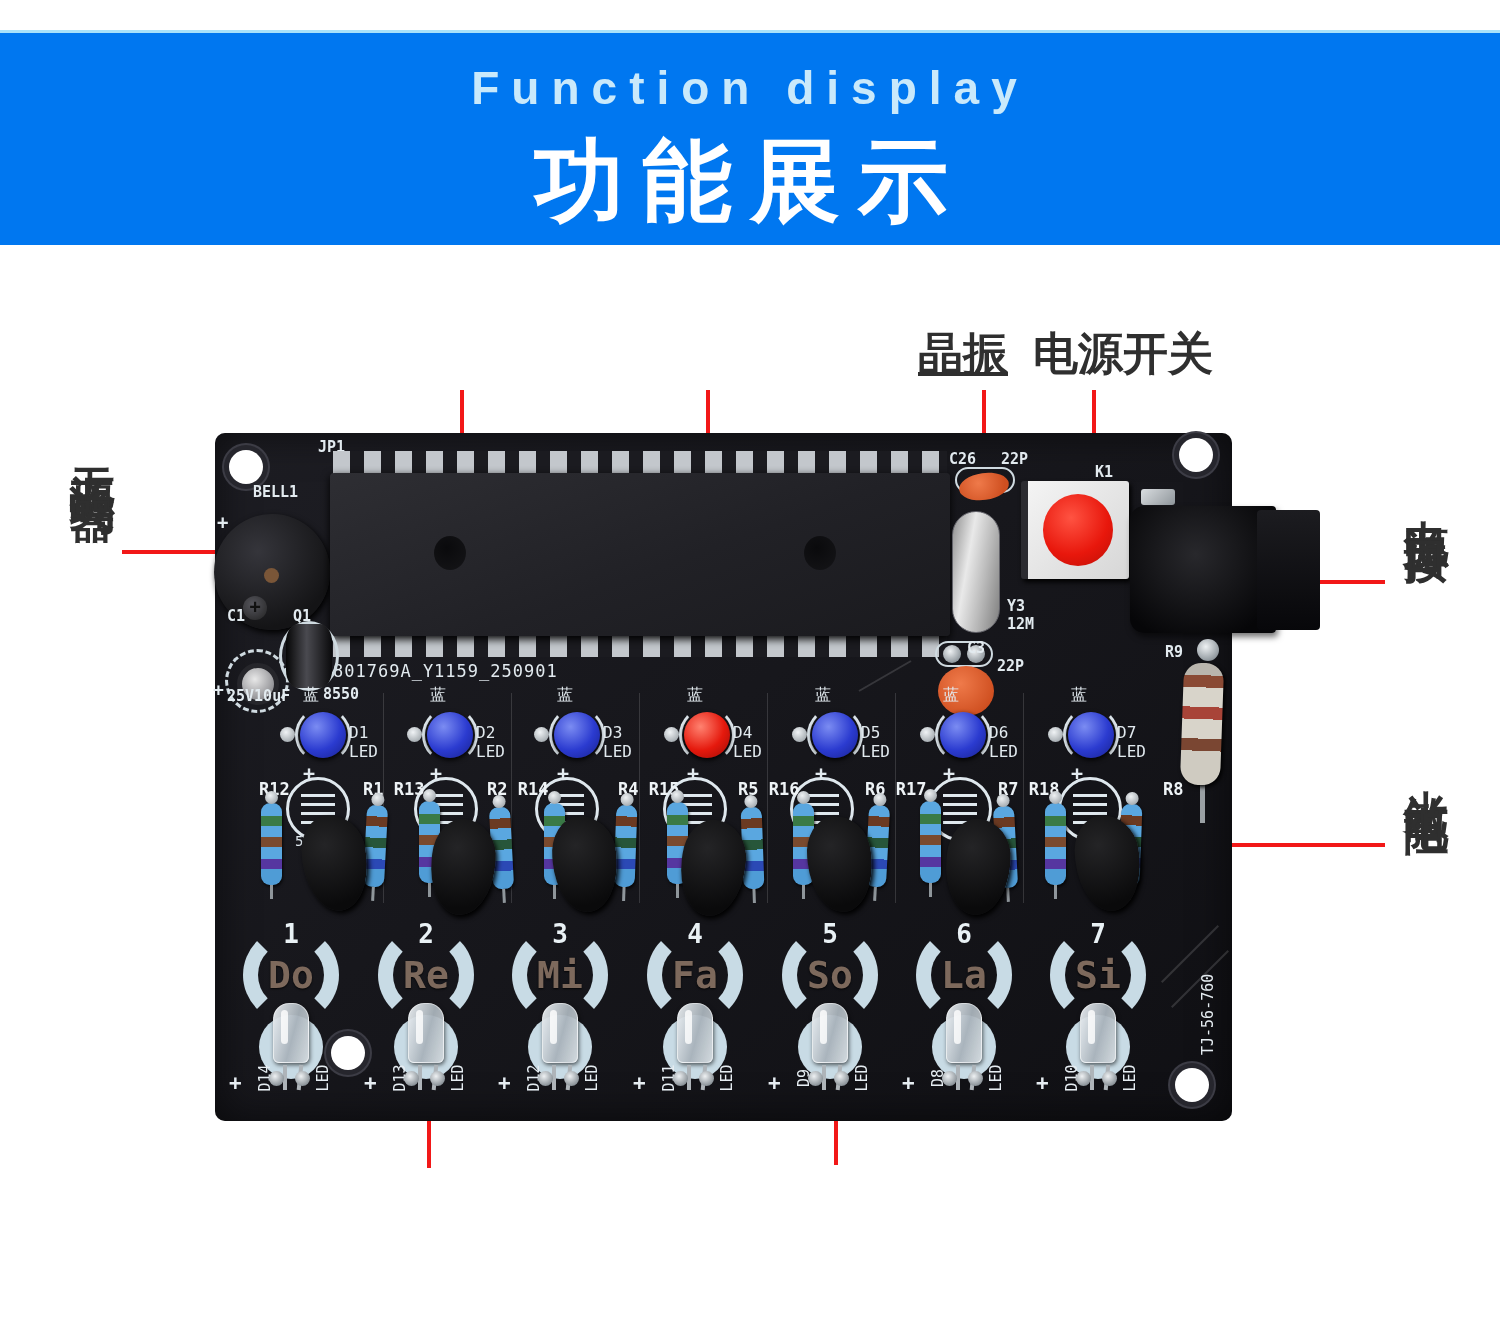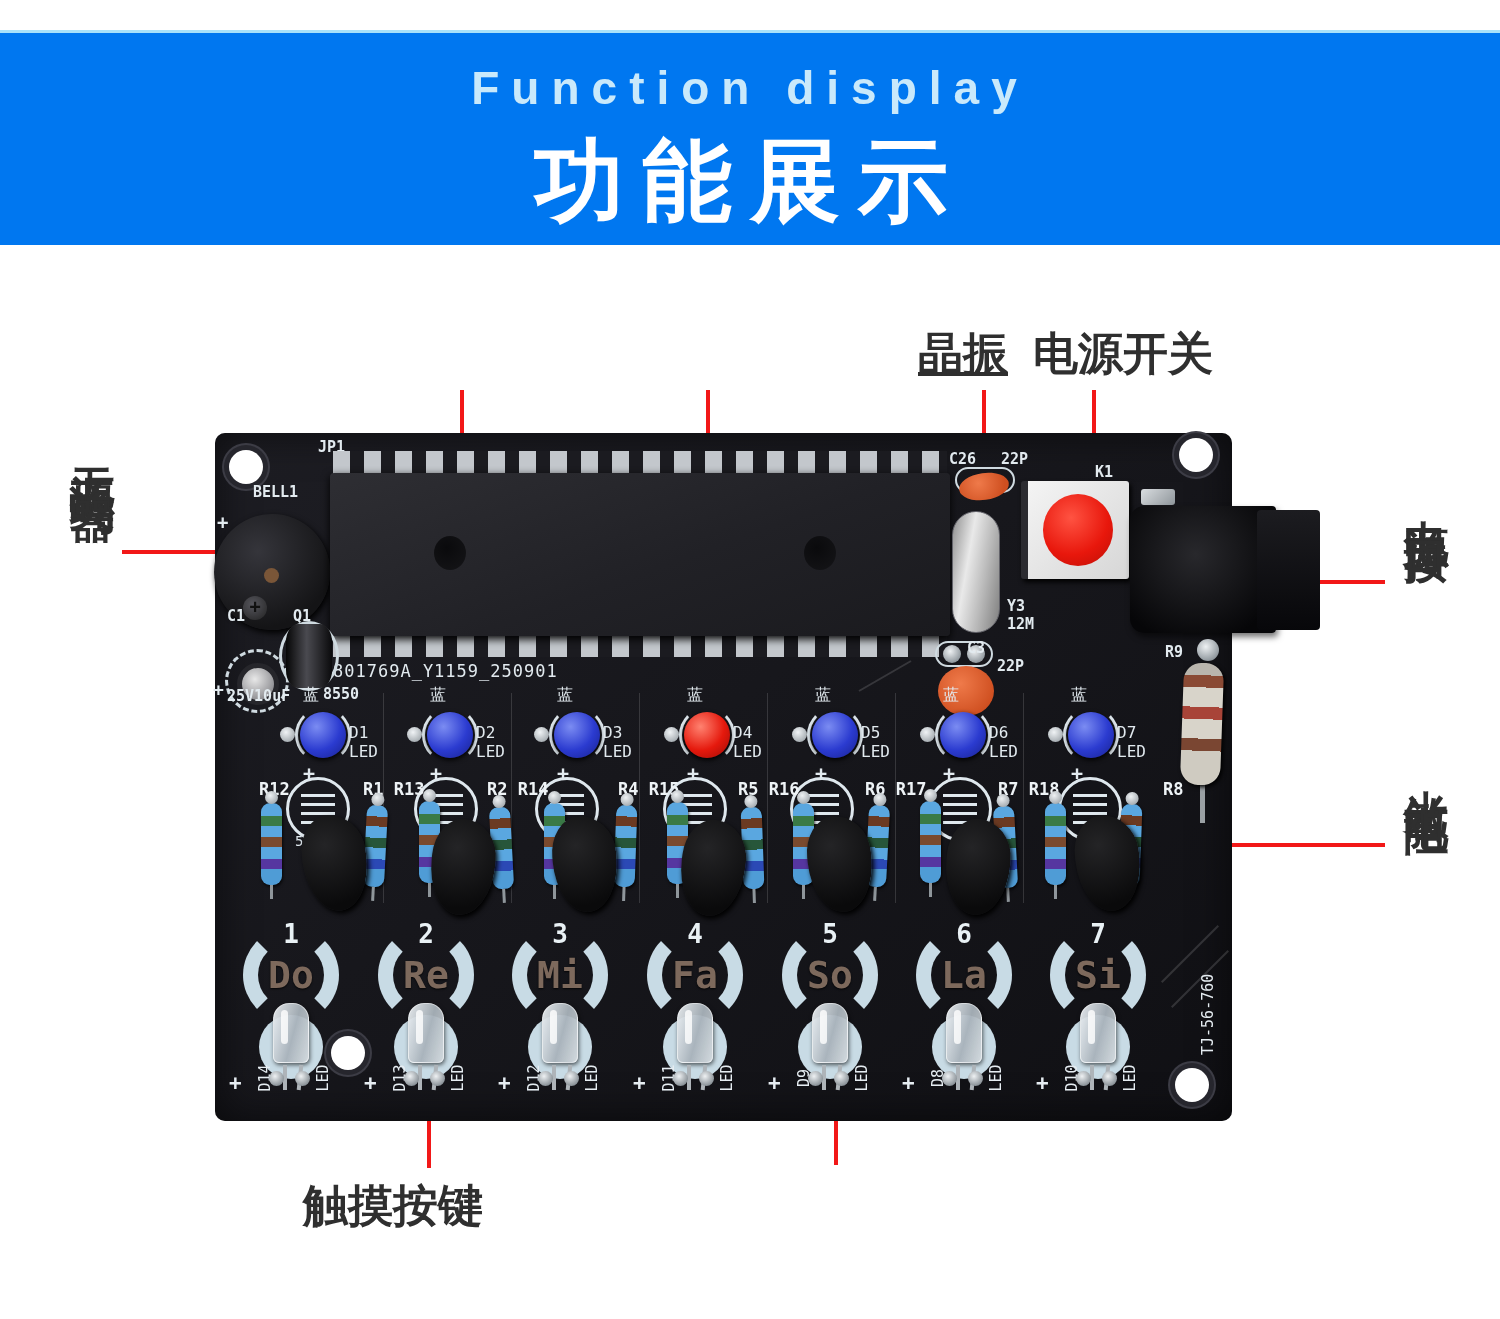--- a/index.html
+++ b/index.html
@@ -132,21 +132,20 @@
   <div class="banner">
     <div class="banner-sub">Function display</div>
     <div class="banner-title">功能展示</div>
   </div>
 
   <div class="lbl vlabel" style="left:62px; top:432px;">无源蜂鸣器</div>
   <div class="lbl" style="left:918px; top:324px;text-decoration:underline;">晶振</div>
   <div class="lbl" style="left:1033px; top:324px;">电源开关</div>
   <div class="lbl vlabel" style="left:1396px; top:484px;">电源接口</div>
   <div class="lbl vlabel" style="left:1396px; top:754px;">光敏电阻</div>
-  <div class="lbl" style="left:303px; top:1176px;">触摸按键</div>
 
   <div class="rline" style="left:122px; top:550px; width:122px; height:4px;"></div>
   <div class="rline" style="left:460px; top:390px; width:4px; height:130px;"></div>
   <div class="rline" style="left:706px; top:390px; width:4px; height:332px;"></div>
   <div class="rline" style="left:982px; top:390px; width:4px; height:140px;"></div>
   <div class="rline" style="left:1092px; top:390px; width:4px; height:118px;"></div>
   <div class="rline" style="left:1252px; top:580px; width:133px; height:4px;"></div>
   <div class="rline" style="left:1118px; top:843px; width:267px; height:4px;"></div>
   <div class="rline" style="left:427px; top:985px; width:4px; height:183px;"></div>
   <div class="rline" style="left:834px; top:1037px; width:4px; height:128px;"></div>

